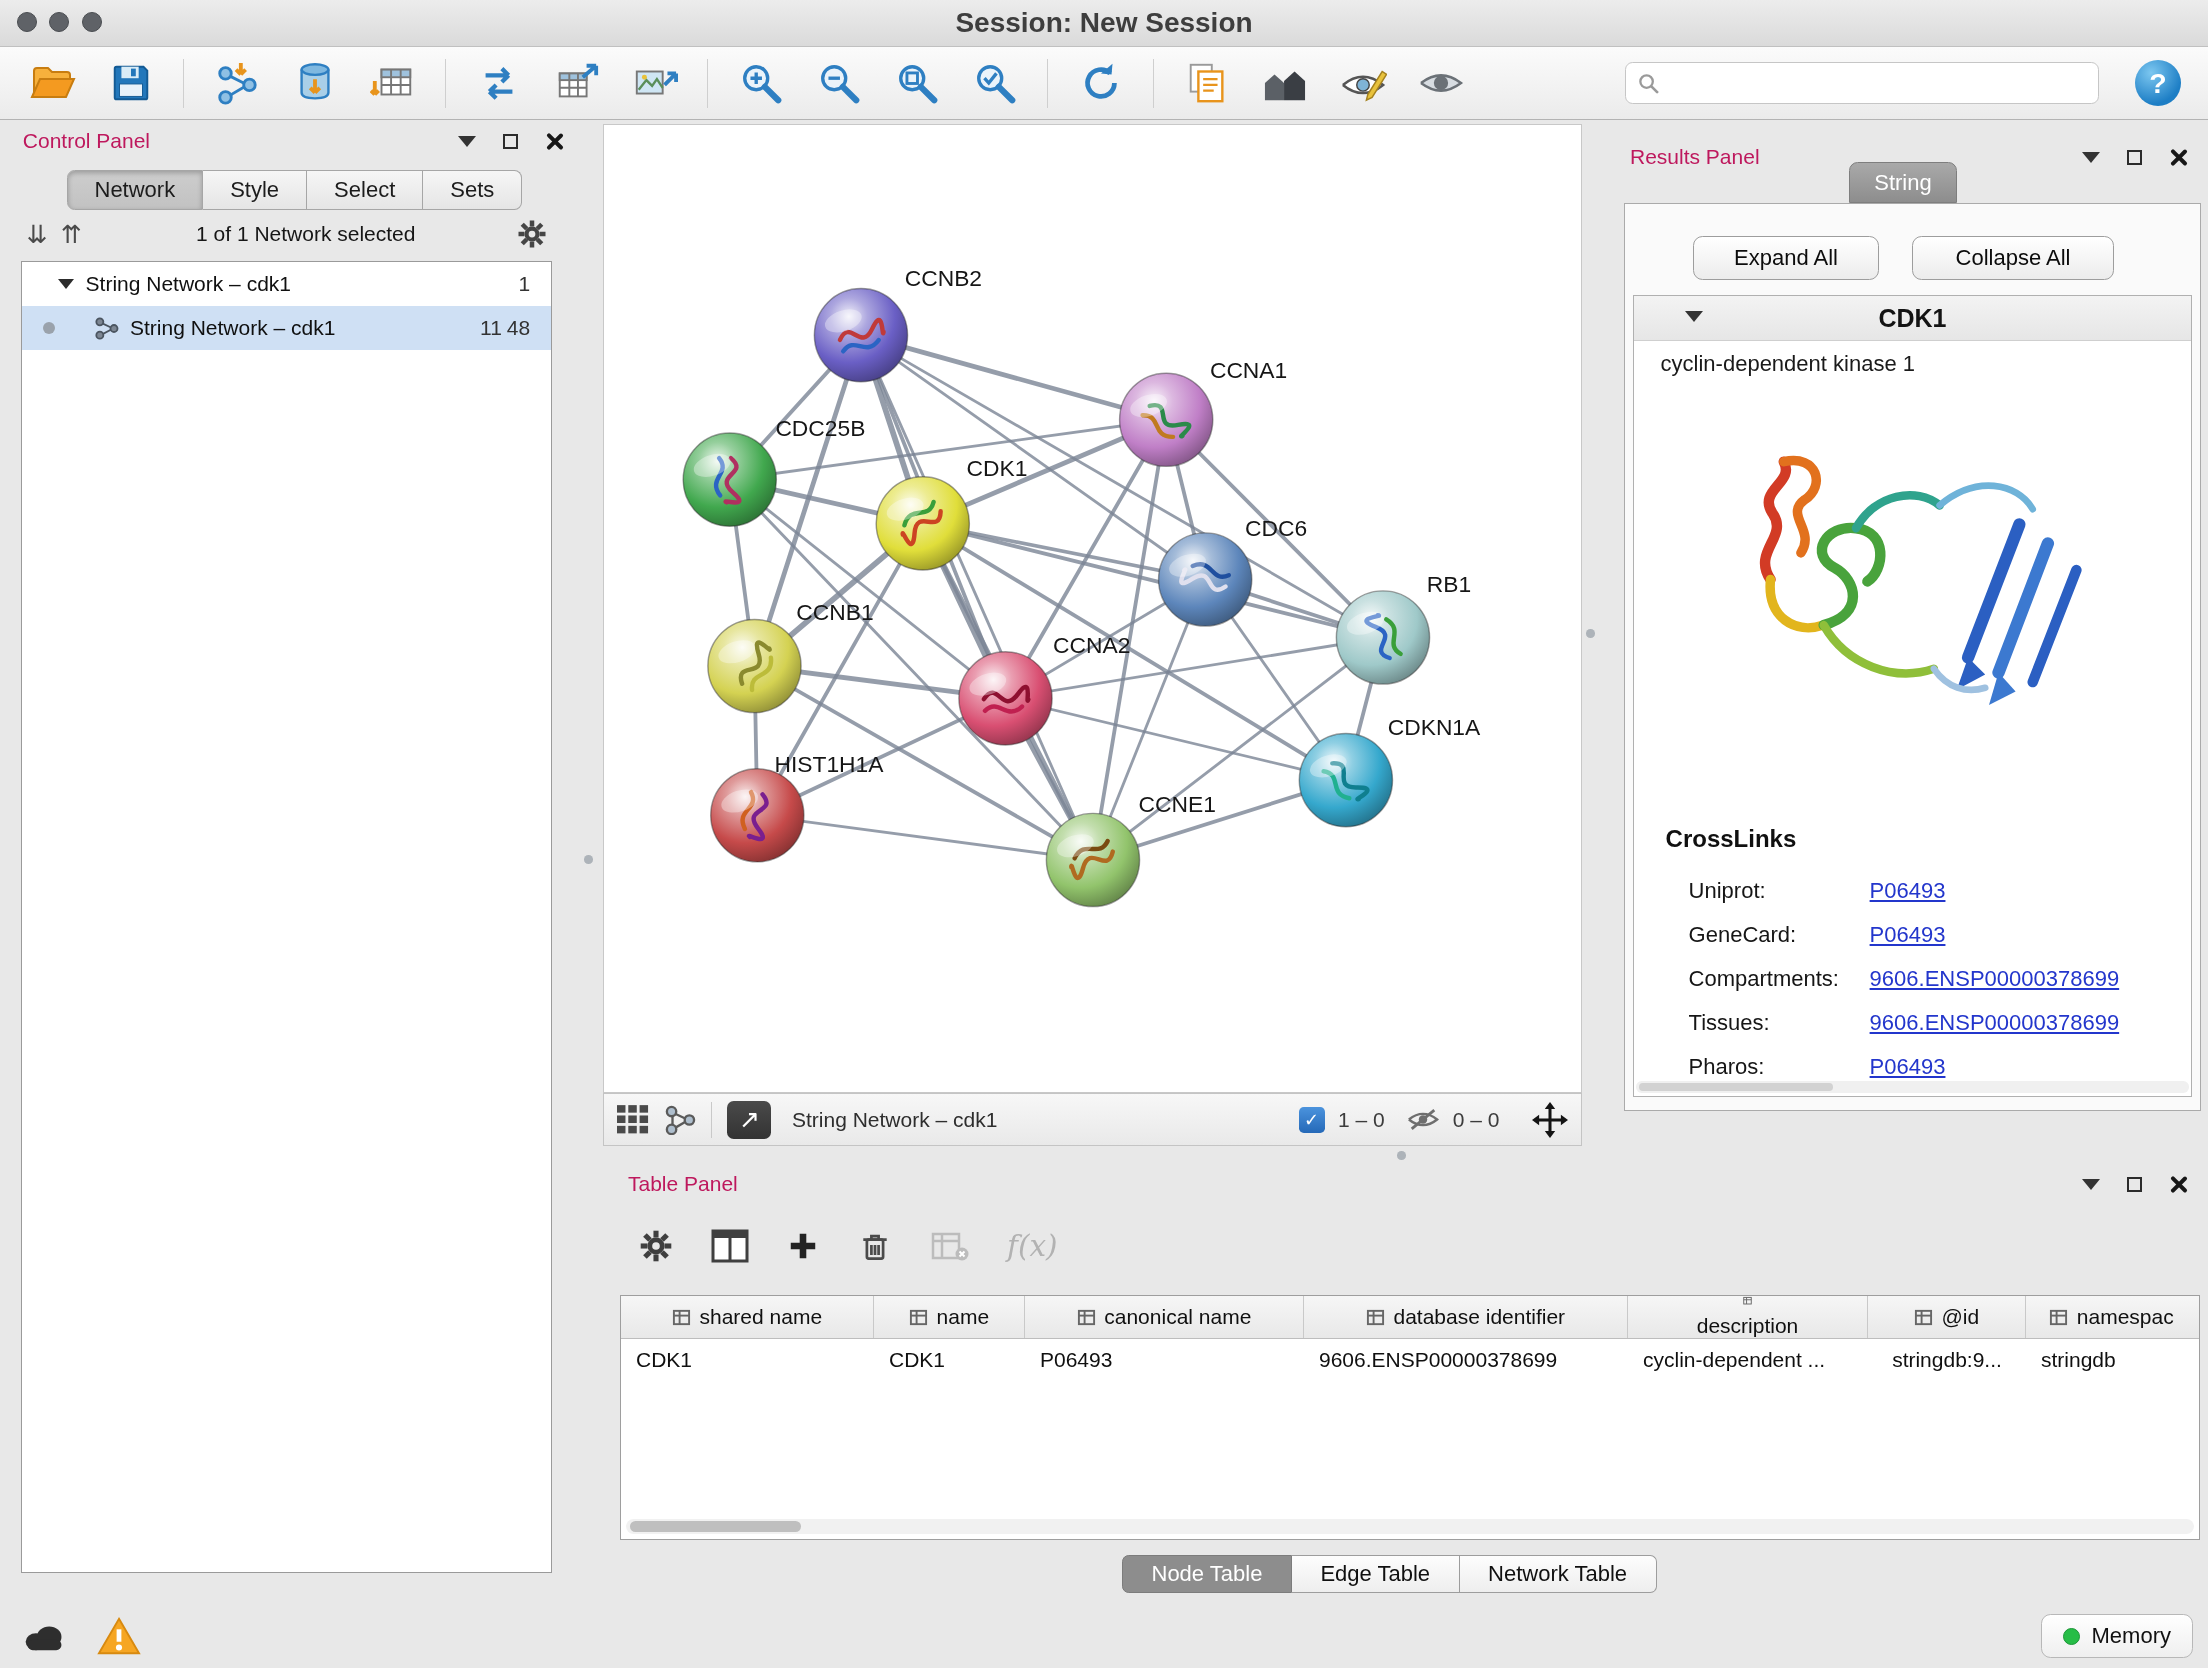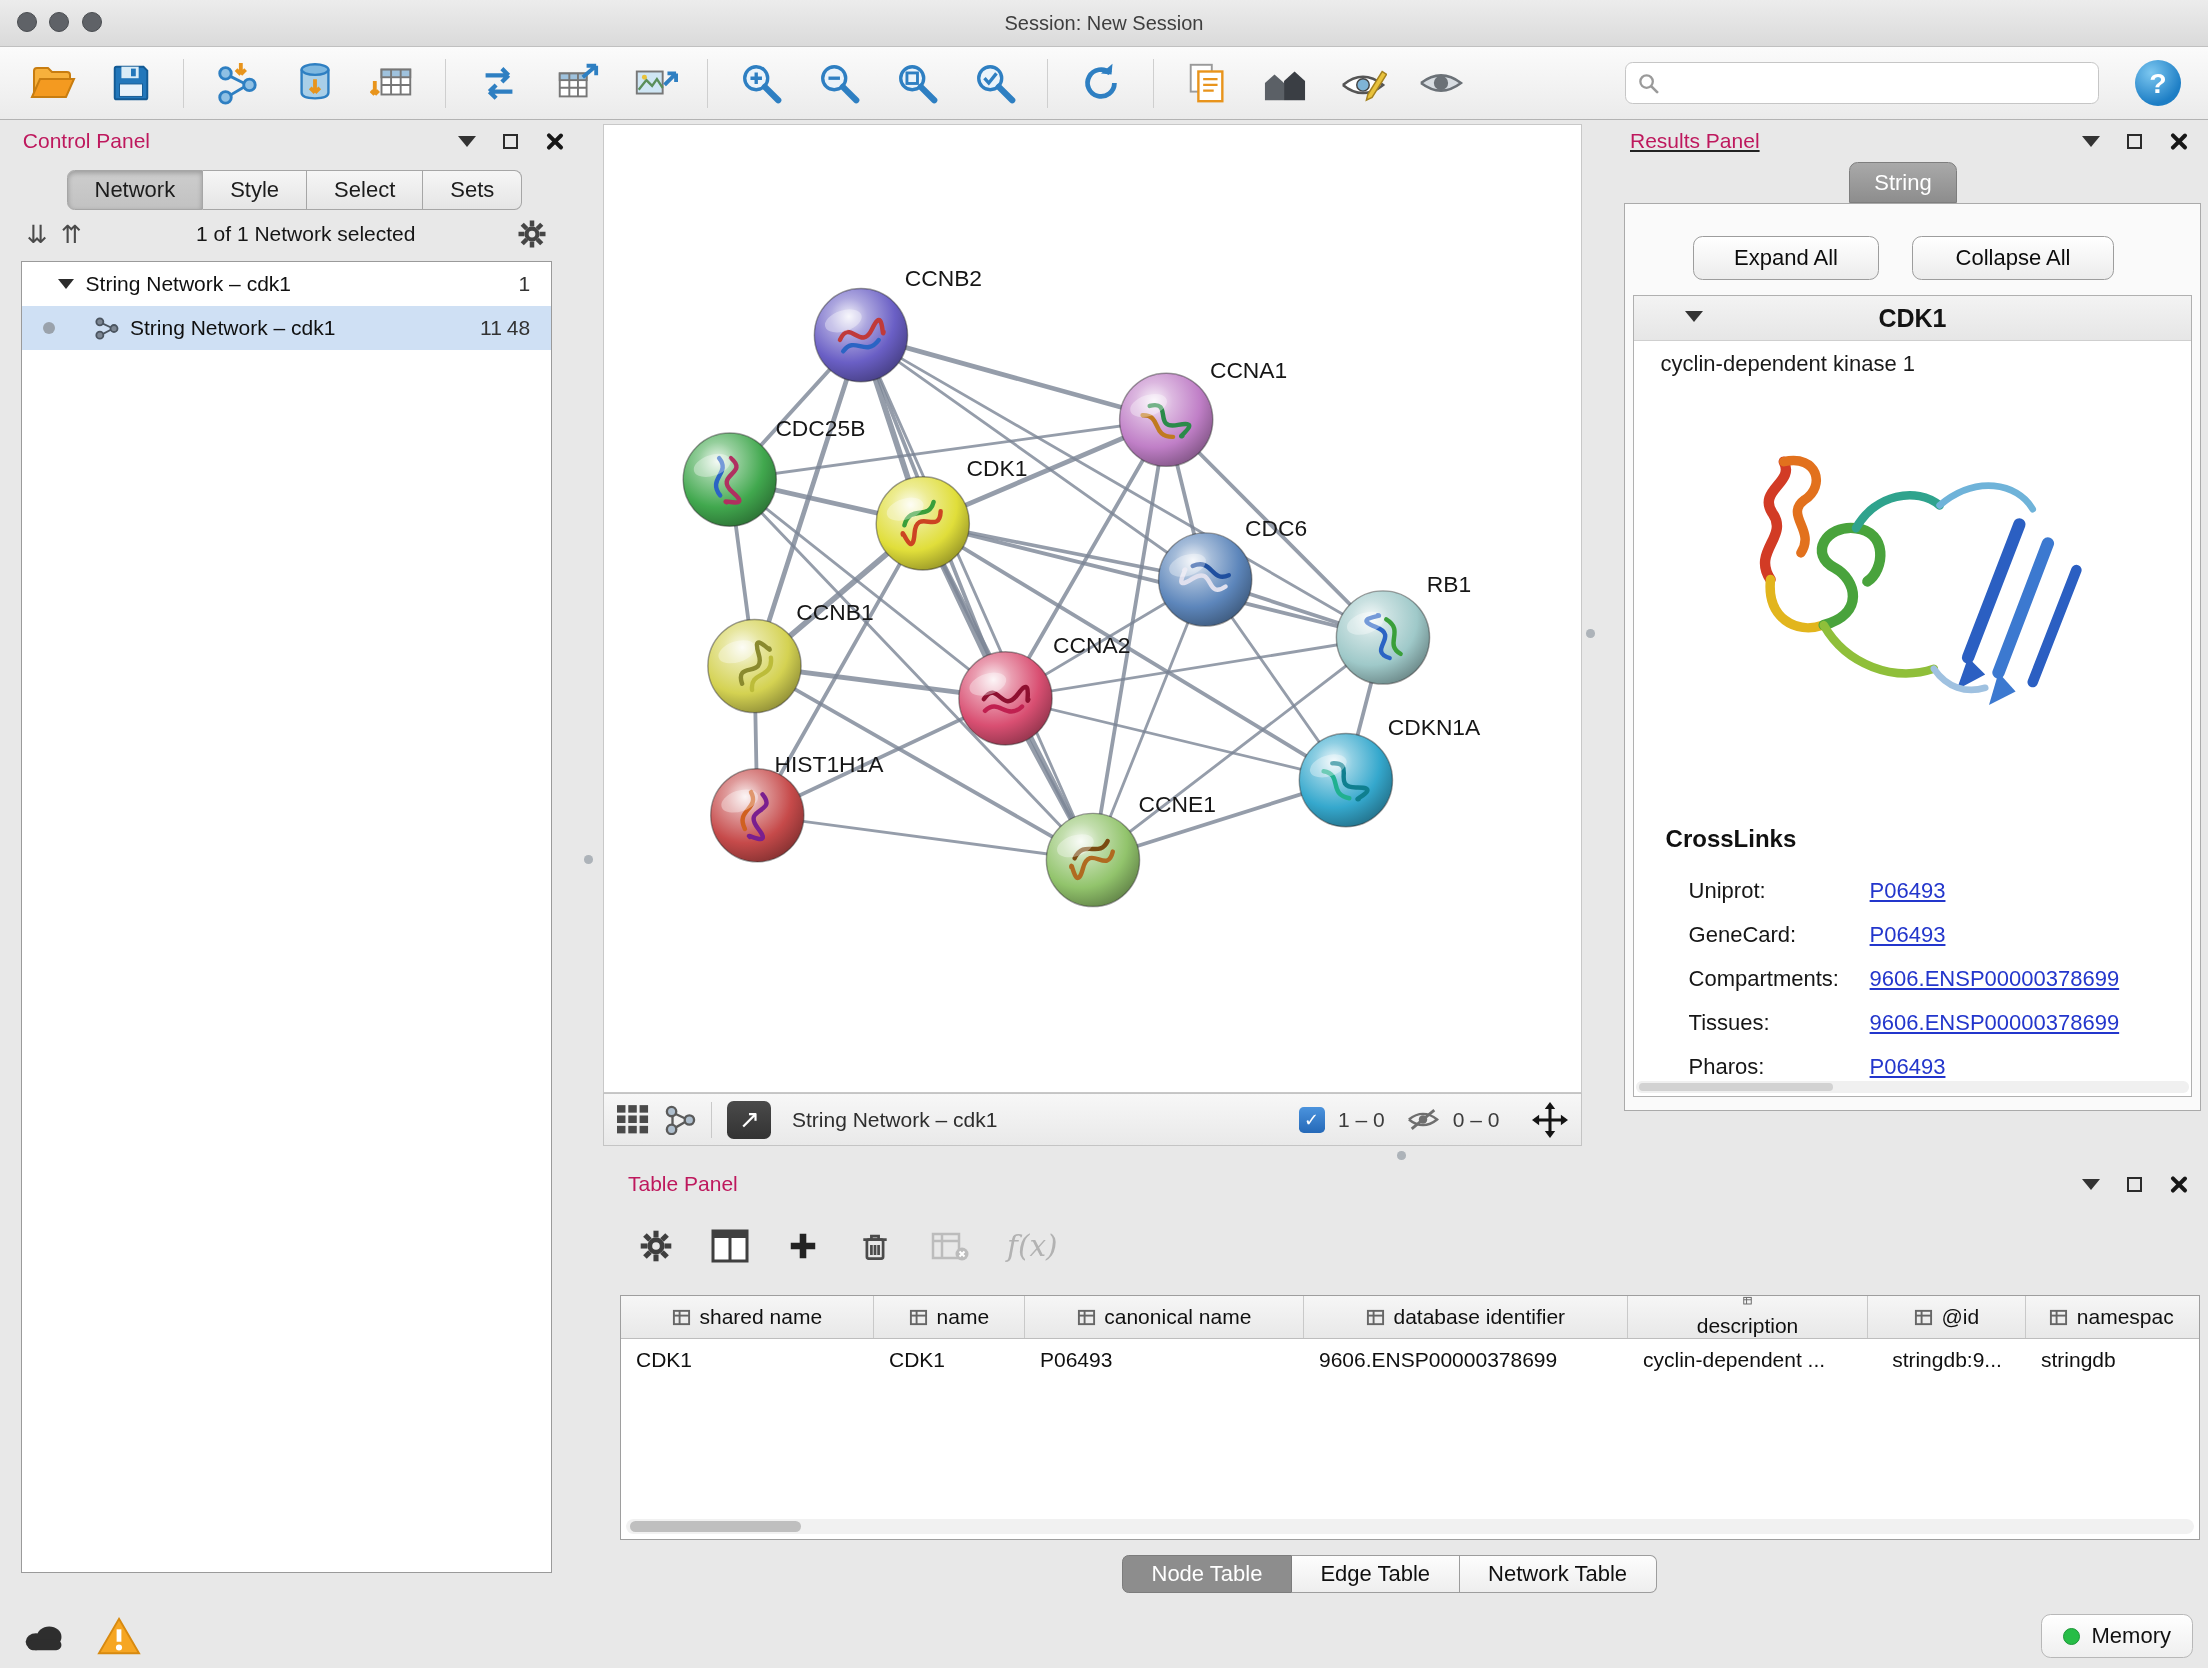--- a/index.html
+++ b/index.html
@@ -7,21 +7,21 @@
     width:2208px;height:1668px;position:relative;overflow:hidden;
     background:#e8e8e8;font-family:"Liberation Sans","DejaVu Sans",sans-serif;
     -webkit-font-smoothing:antialiased;color:#222;
   }
   
   .titlebar{position:absolute;left:0;top:0;width:2208px;height:46px;
     background:linear-gradient(#ececec,#dadada);border-bottom:1px solid #c0c0c0;}
   .traffic{position:absolute;left:17px;top:12.4px;display:flex;gap:12.4px;}
   .tl{width:20px;height:20px;border-radius:50%;background:#5f6267;border:1px solid #4a4d51;box-sizing:border-box;}
   .win-title{position:absolute;left:0;right:0;top:0;height:46px;line-height:46px;
-    text-align:center;font-size:20px;font-weight:400;color:#3e3e3e;}
+    text-align:center;font-size:28px;font-weight:700;color:#3e3e3e;}
   
   .toolbar{position:absolute;left:0;top:47px;width:2208px;height:73px;box-sizing:border-box;
     background:linear-gradient(#fbfbfb,#ebebeb);border-bottom:1px solid #b3b3b3;
     display:flex;align-items:center;padding:0 27px;gap:27px;}
   .tb{width:51px;height:51px;display:flex;align-items:center;justify-content:center;
     background:none;border:none;padding:0;cursor:default;}
   .tsep{width:1px;height:49px;background:#cfcfcf;flex:none;}
   .searchbox{margin-left:auto;width:474px;height:42px;background:#fff;border:1.9px solid #c6c6c6;
     border-radius:7.6px;display:flex;align-items:center;padding:0 11.4px;gap:9.5px;box-sizing:border-box;}
   .searchbox input{border:none;outline:none;font-size:21px;flex:1;background:transparent;
@@ -607,21 +607,21 @@
           <path d="M38 19 l-7.5-5.5 v11 z"></path>
         </g>
       </svg>
   </div>
 </div>
 
 <span class="dot" style="left:584px;top:855px;"></span>
 <span class="dot" style="left:1586px;top:629px;"></span>
 <span class="dot" style="left:1397px;top:1151px;"></span>
 
-<div class="phead" style="left:1630px;width:571px;top:124px;text-decoration:underline;">
+<div class="phead" style="left:1630px;width:571px;top:140px;">
   <span class="phead-title">Results Panel</span>
   <span class="phead-icons" style="padding-right:13.3px;">
     <span class="tri-dn"></span>
     <span class="sqbtn"></span>
     <span class="xbtn"></span>
   </span>
 </div>
 <div class="string-tab">String</div>
 <div class="rbox">
   <div class="rbtn" style="left:68px;width:186px;">Expand All</div>

